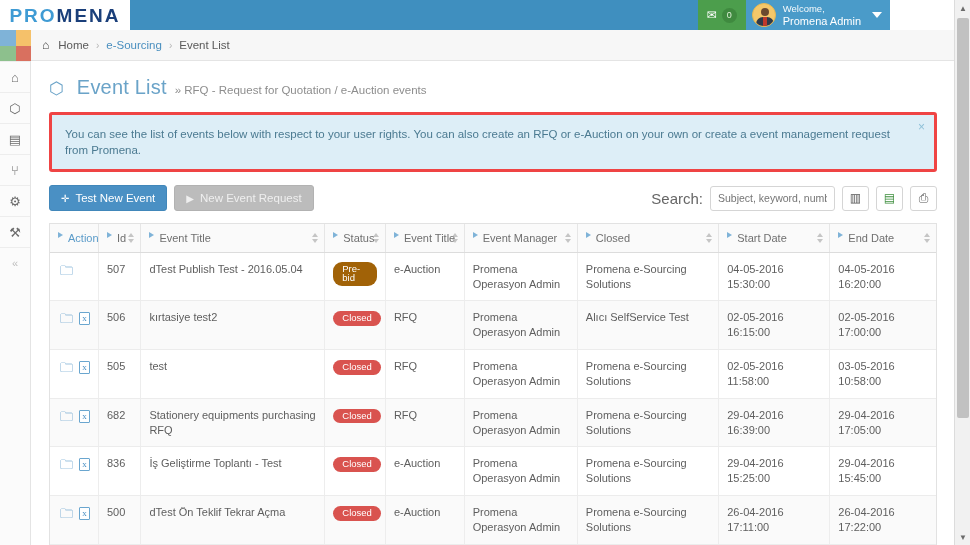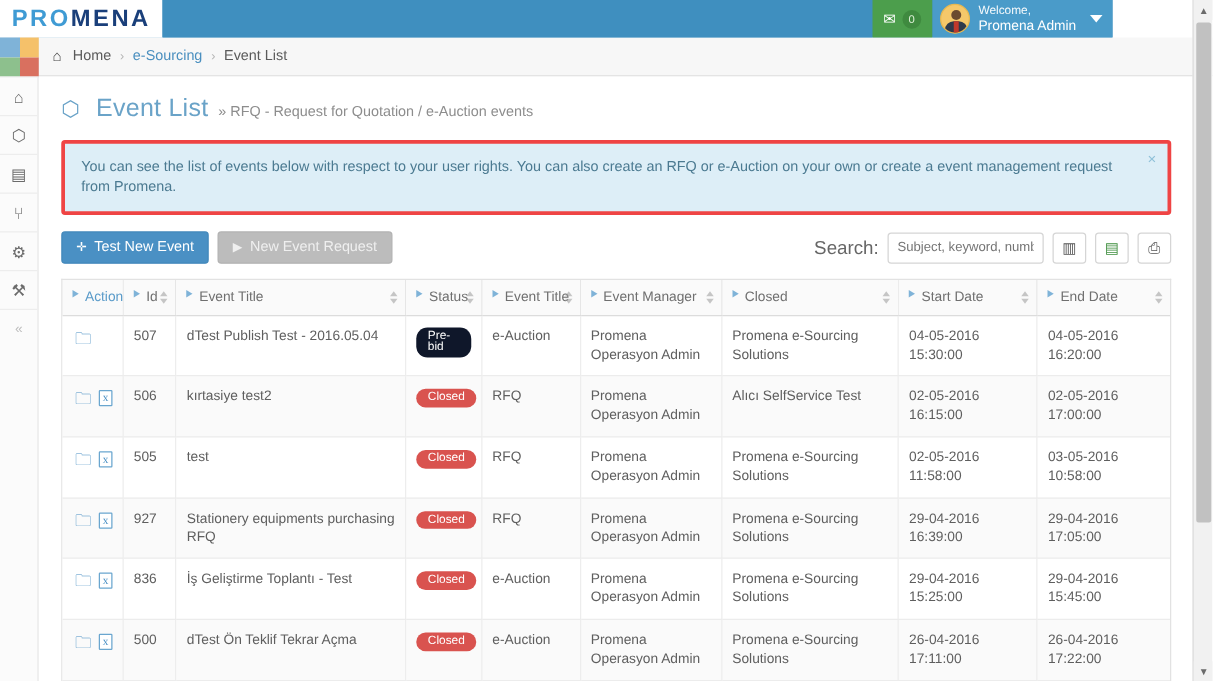--- a/index.html
+++ b/index.html
@@ -177,21 +177,21 @@
   }
   .ico-xls::after {
     content: "x"; position: absolute; left: 0; right: 0; top: -1px;
     text-align: center; font-size: 9px; color: #4a90c4; line-height: 13px;
     font-family: "Liberation Serif", serif;
   }
   .badge {
     display: inline-block; border-radius: 9px; padding: 2px 9px 3px;
     font-size: 9.5px; color: #fff; line-height: 1;
   }
-  .badge-prebid { background: #0f172a; }
+  .badge-prebid { background: #a16207; }
   .badge-closed { background: #d9534f; }
 
   
   col.c-action { width: 48px; }
   col.c-id { width: 42px; }
   col.c-title { width: 182px; }
   col.c-status { width: 60px; }
   col.c-type { width: 78px; }
   col.c-mgr { width: 112px; }
   col.c-company { width: 140px; }
@@ -451,21 +451,21 @@
               <td>test</td>
               <td><span class="badge badge-closed">Closed</span></td>
               <td>RFQ</td>
               <td>Promena Operasyon Admin</td>
               <td>Promena e-Sourcing Solutions</td>
               <td>02-05-2016 11:58:00</td>
               <td>03-05-2016 10:58:00</td>
             </tr>
             <tr>
               <td class="act-cell"><span class="ico-folder">🗀</span><span class="ico-xls"></span></td>
-              <td>927</td>
+              <td>682</td>
               <td>Stationery equipments purchasing RFQ</td>
               <td><span class="badge badge-closed">Closed</span></td>
               <td>RFQ</td>
               <td>Promena Operasyon Admin</td>
               <td>Promena e-Sourcing Solutions</td>
               <td>29-04-2016 16:39:00</td>
               <td>29-04-2016 17:05:00</td>
             </tr>
             <tr>
               <td class="act-cell"><span class="ico-folder">🗀</span><span class="ico-xls"></span></td>

